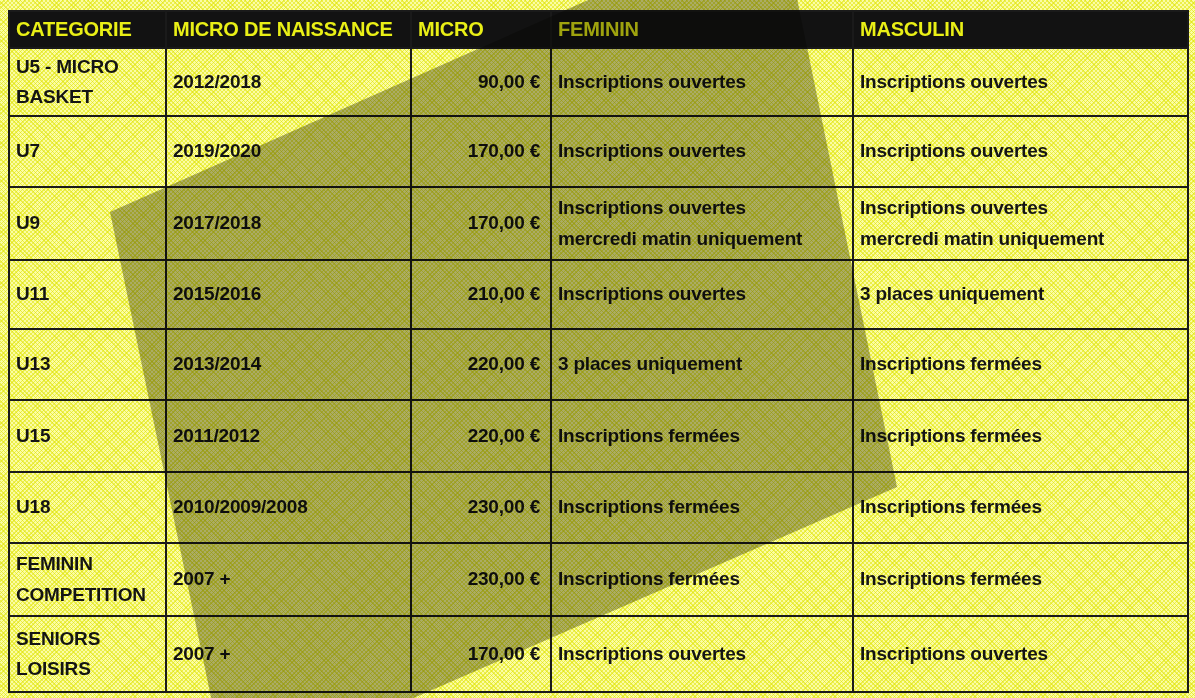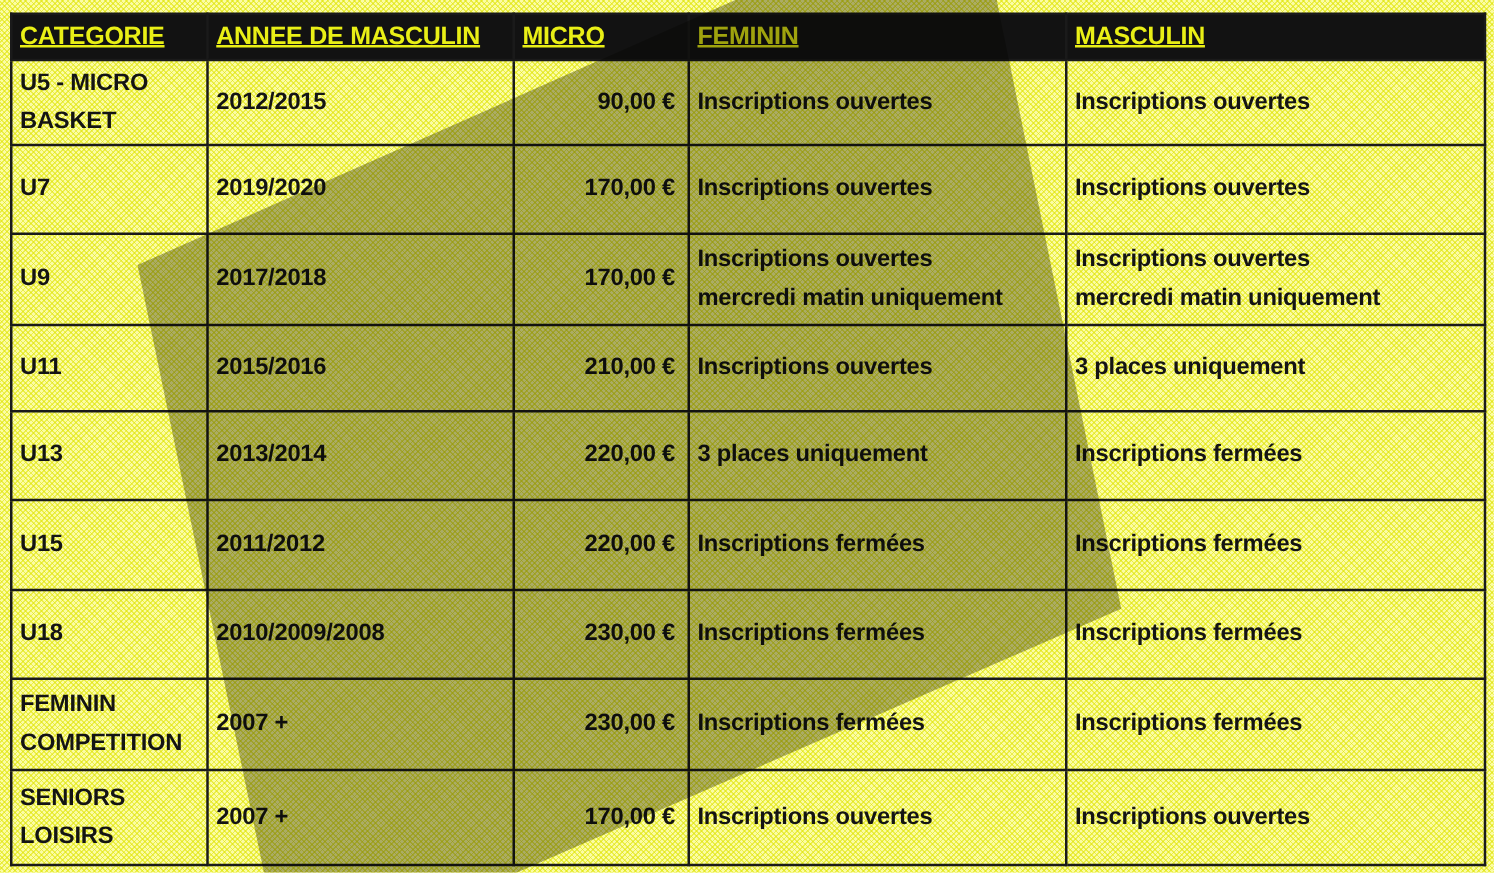--- a/index.html
+++ b/index.html
@@ -15,21 +15,21 @@
   table{border-collapse:collapse;table-layout:fixed;width:1179px;}
   col.c1{width:157px}
   col.c2{width:245px}
   col.c3{width:140px}
   col.c4{width:302px}
   col.c5{width:335px}
   th,td{border:2px solid #1a1a1a;}
   th{
     background:#121212;color:#e9ef16;
     font-size:20px;font-weight:700;letter-spacing:-0.2px;
-    text-align:left;padding:4px 6px;height:27px;text-decoration:underline;
+    text-align:left;padding:4px 6px;height:27px;
   }
   td{
     font-size:19px;font-weight:700;letter-spacing:-0.2px;color:#141414;
     padding:2px 6px;line-height:1.6;vertical-align:middle;
     white-space:pre-line;overflow:hidden;
   }
   td.tarif{text-align:right;padding-right:10px;}
   tbody tr:nth-child(1){height:68px}
   tbody tr:nth-child(2){height:71px}
   tbody tr:nth-child(3){height:73px}
@@ -57,30 +57,30 @@
     <colgroup>
       <col class="c1">
         <col class="c2">
         <col class="c3">
         <col class="c4">
         <col class="c5">
     </colgroup>
     <thead>
       <tr>
         <th>CATEGORIE</th>
-        <th>ANNEE DE MASCULIN</th>
+        <th>MICRO DE NAISSANCE</th>
         <th>MICRO</th>
         <th>FEMININ</th>
         <th>MASCULIN</th>
       </tr>
     </thead>
     <tbody id="rows">
         <tr>
           <td>U5 - MICRO BASKET</td>
-          <td>2012/2015</td>
+          <td>2012/2018</td>
           <td class="tarif">90,00 €</td>
           <td>Inscriptions ouvertes</td>
           <td>Inscriptions ouvertes</td>
         </tr>
         <tr>
           <td>U7</td>
           <td>2019/2020</td>
           <td class="tarif">170,00 €</td>
           <td>Inscriptions ouvertes</td>
           <td>Inscriptions ouvertes</td>

